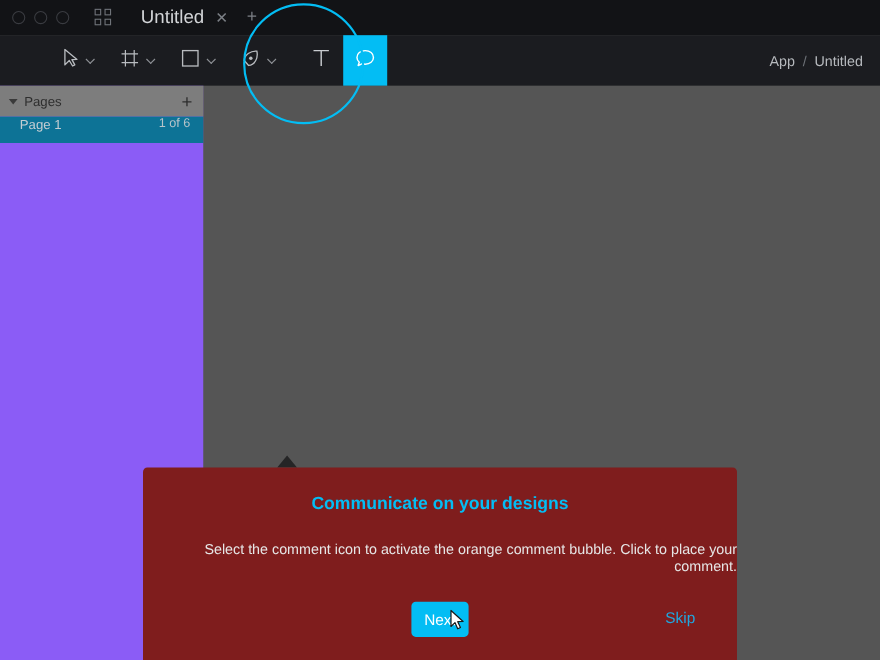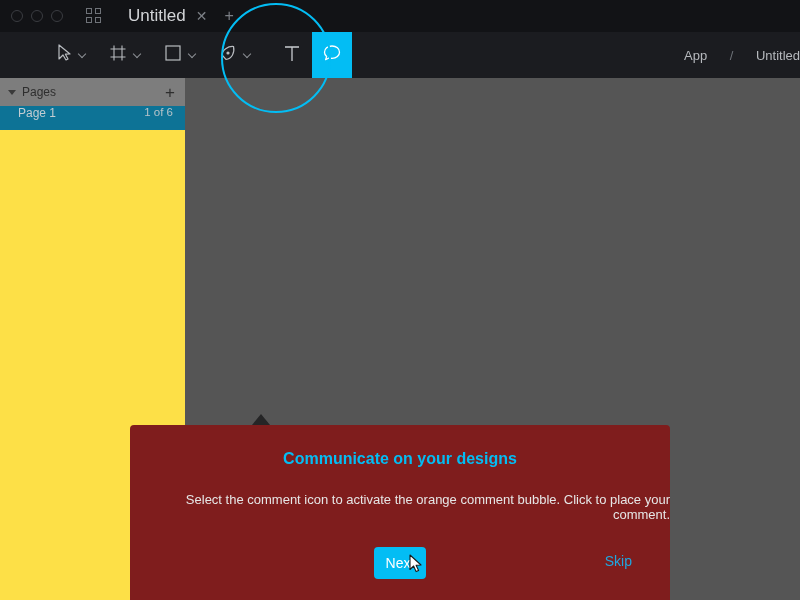--- a/index.html
+++ b/index.html
@@ -47,28 +47,28 @@
   }
   .tool-square-btn{
     width:40px; height:46px; display:flex; align-items:center; justify-content:center;
   }
   #text-tool{ margin-left:20px; }
   #comment-tool{ background:#03bdf4; }
 
   .breadcrumb{
     position:absolute; right:0; top:0; height:46px; display:flex; align-items:center;
     color:#b6b9bd; font-size:13px; padding-right:0; white-space:nowrap;
-    overflow:hidden; width:120px; justify-content:space-between; padding-left:4px;
+    overflow:hidden; width:120px; justify-content:center; padding-left:4px;
   }
   .bc-sep{ color:#6e7278; margin:0 7px; }
 
   
   #leftpanel{
     position:absolute; left:0; top:78px; width:185px; height:522px;
-    background:#fde047;
+    background:#8b5cf6;
   }
   .pages-head{
     height:28px; background:#7d7d7d; display:flex; align-items:center;
     color:#2e2e2e; font-size:12px; padding:0 10px 0 8px;
   }
   .tri{
     width:0;height:0;border-left:4px solid transparent;border-right:4px solid transparent;
     border-top:5px solid #3a3a3a; margin-right:6px;
   }
   .pages-head .plus{ margin-left:auto; color:#2e2e2e; font-size:17px; line-height:1; cursor:pointer; }

